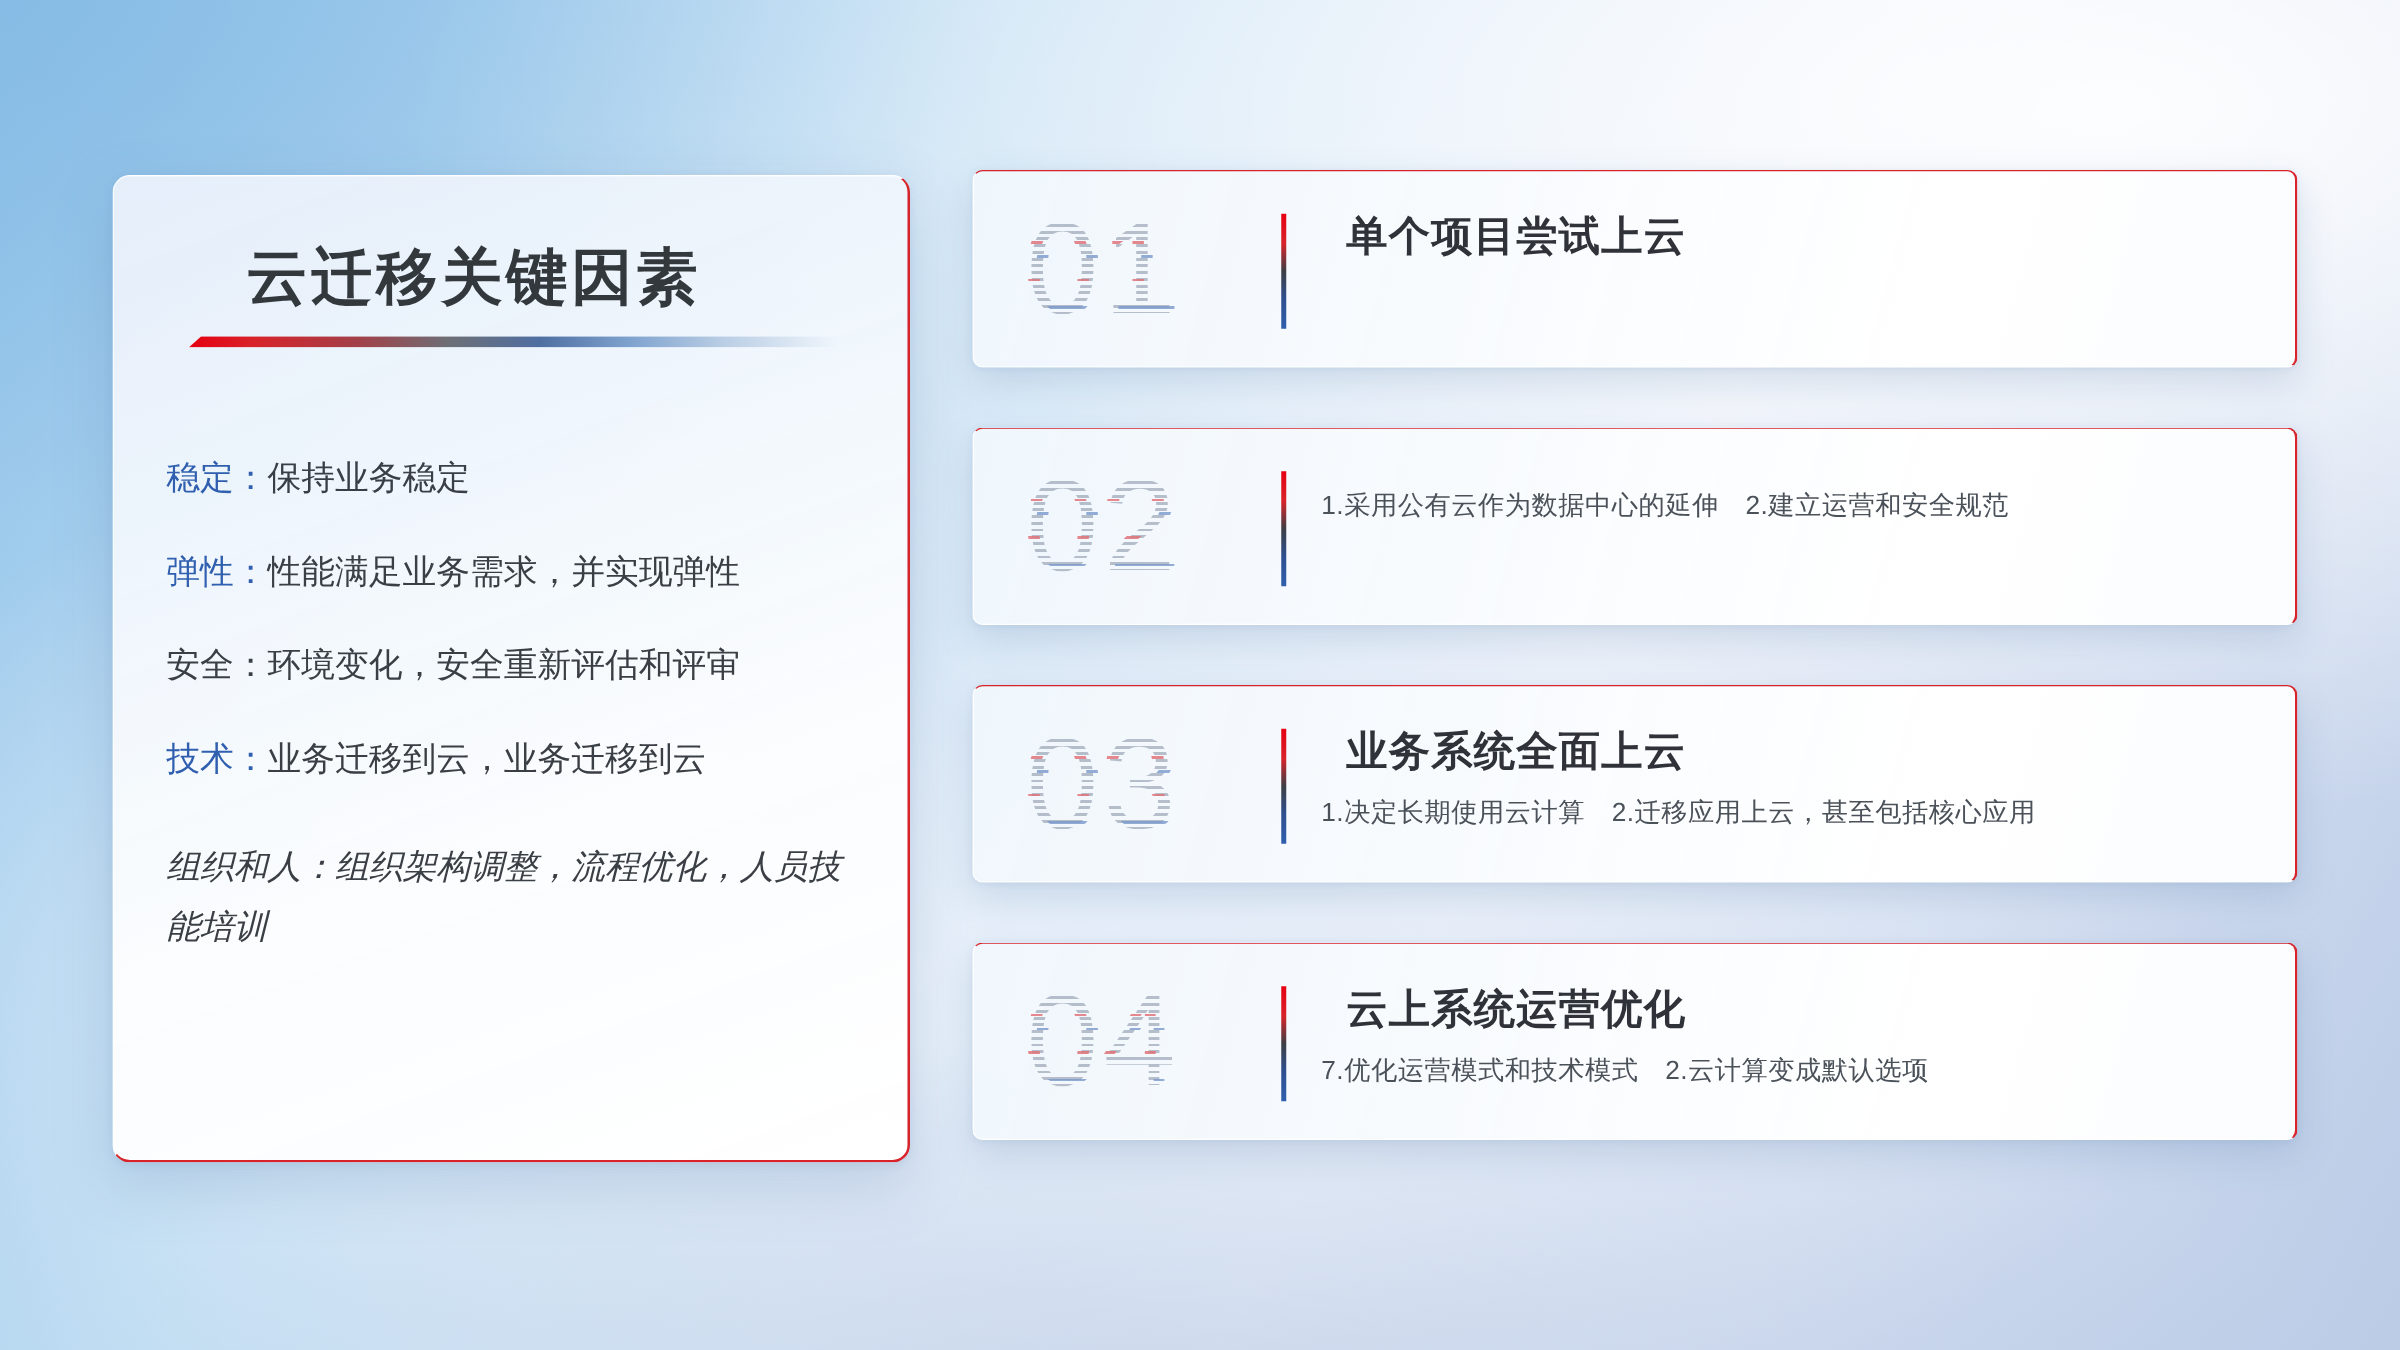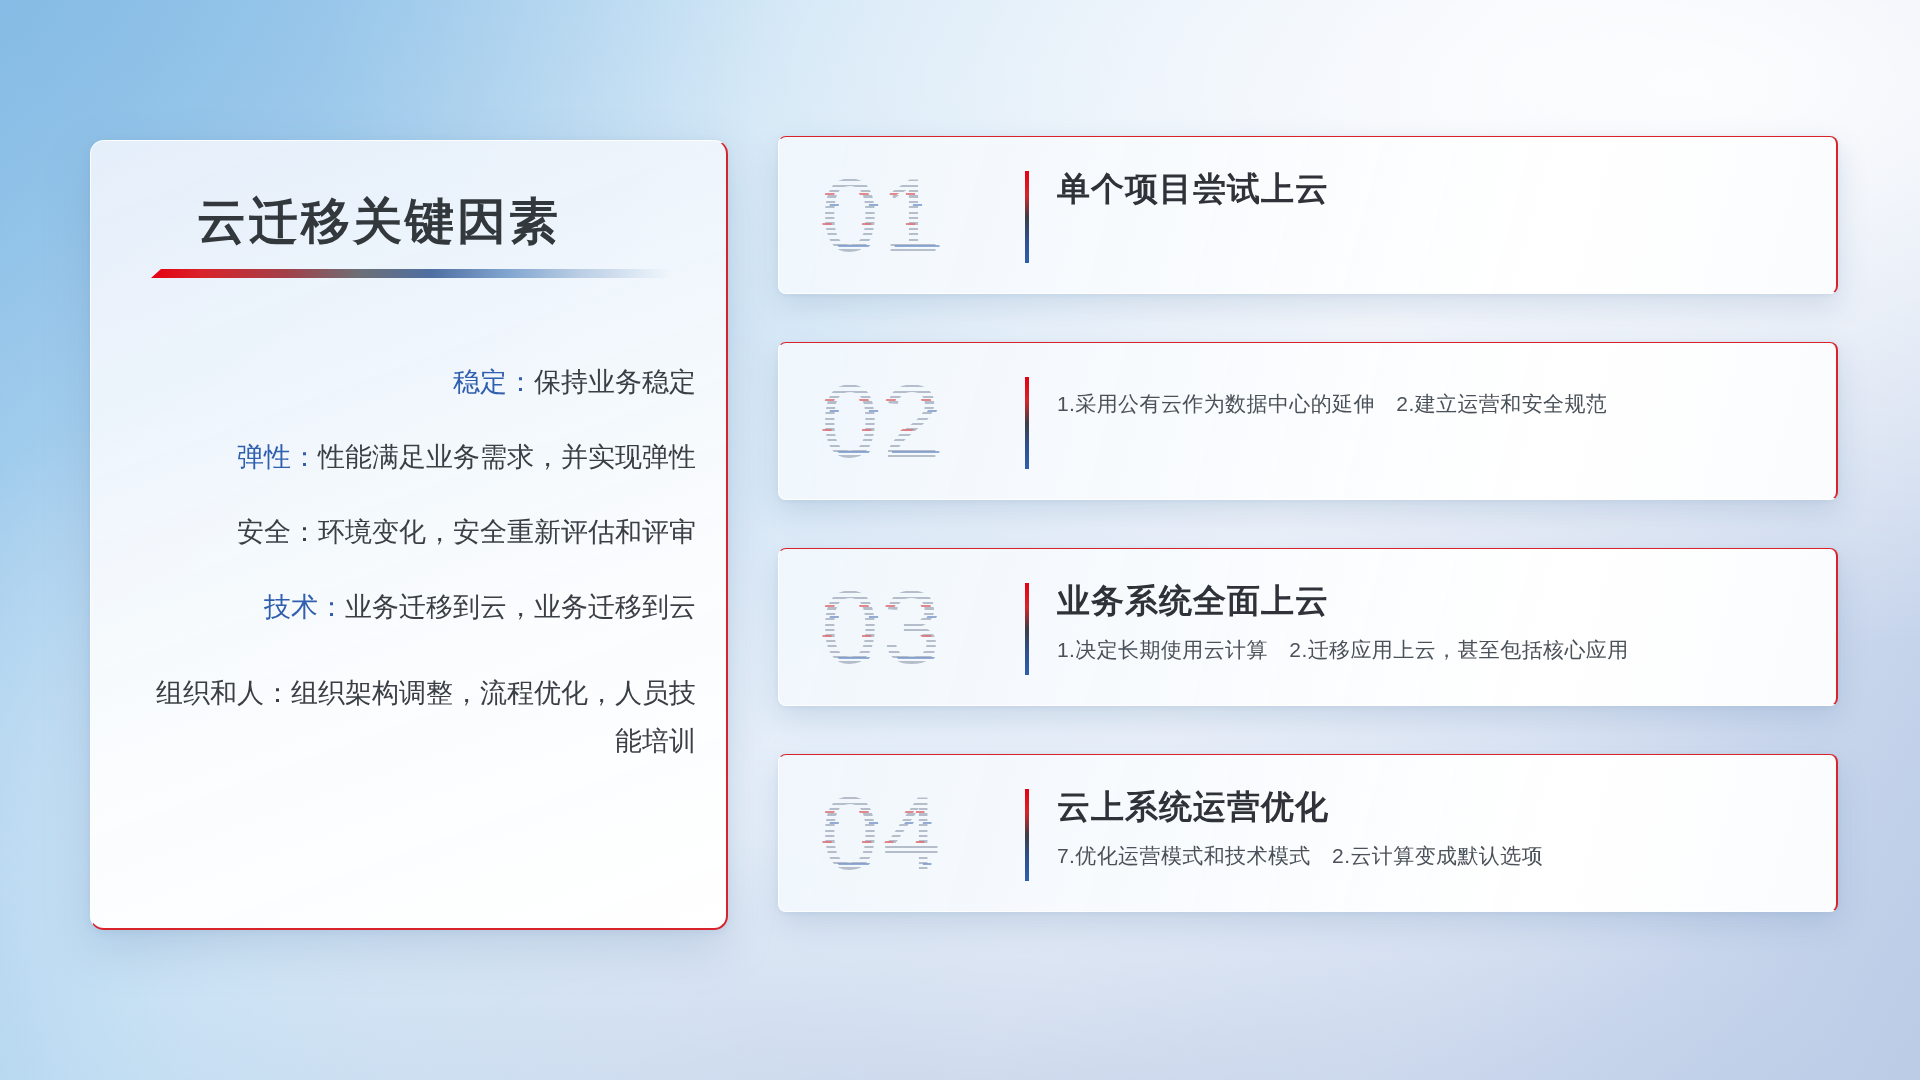--- a/index.html
+++ b/index.html
@@ -79,30 +79,29 @@
         #7fa3cf 68%,
         #b9cde4 82%,
         rgba(200,216,234,0) 100%);
     clip-path:polygon(10px 0, 100% 0, 100% 100%, 0 100%);
   }
 
   .kv-list{
     position:absolute;
     left:42px; top:228px;
     right:30px;
-    text-align:right;
   }
   .kv-row{
     font-size:27px;
     line-height:1.0;
     margin-bottom:48px;
     color:#3a3f45;
     white-space:nowrap;
   }
-  .kv-row.wrap{ white-space:normal; line-height:1.78; }
+  .kv-row.wrap{ white-space:normal; line-height:1.78;font-style:italic; }
   .kv-key{ color:#2f5fae; }
   .kv-key.dark{ color:#3a3f45; }
 
   
   .steps{
     position:absolute;
     left:778px; top:136px;
     width:1060px;
   }
 
@@ -183,20 +182,21 @@
     left:278px; top:32px;
     right:32px;
   }
   .step-title{
     font-size:33px;
     font-weight:700;
     letter-spacing:1px;
     color:#2f3339;
     line-height:1.2;
     white-space:nowrap;
+    margin-left:20px;
   }
   .step-desc{
     margin-top:15px;
     font-size:21px;
     color:#4a5159;
     letter-spacing:.4px;
     white-space:nowrap;
   }
 </style>
 </head>

